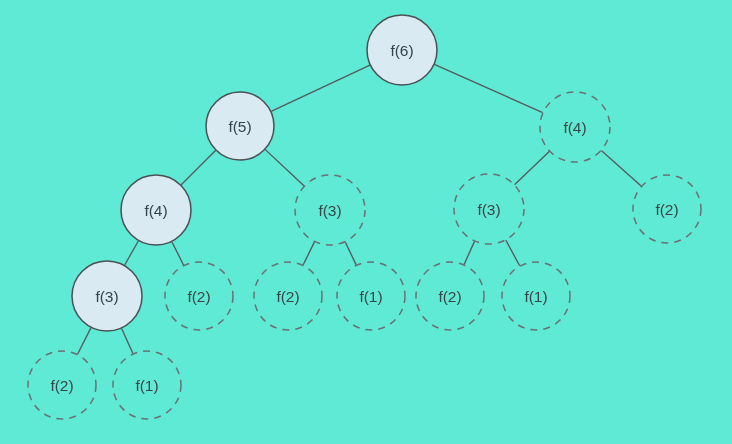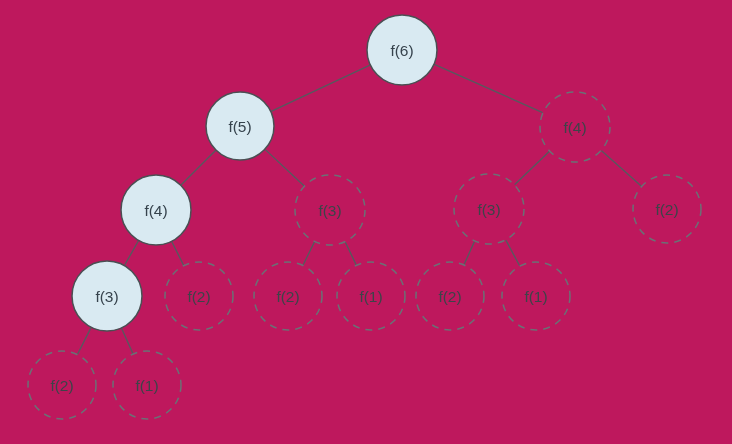--- a/index.html
+++ b/index.html
@@ -8,21 +8,21 @@
     padding: 0;
     background: #ffffff;
   }
   body {
     font-family: "Liberation Sans", sans-serif;
   }
   #canvas-wrap {
     position: relative;
     width: 732px;
     height: 444px;
-    background: #be185d;
+    background: #5eead4;
     overflow: hidden;
   }
   svg#tree-svg {
     position: absolute;
     left: 0;
     top: 0;
     width: 732px;
     height: 444px;
     display: block;
   }

